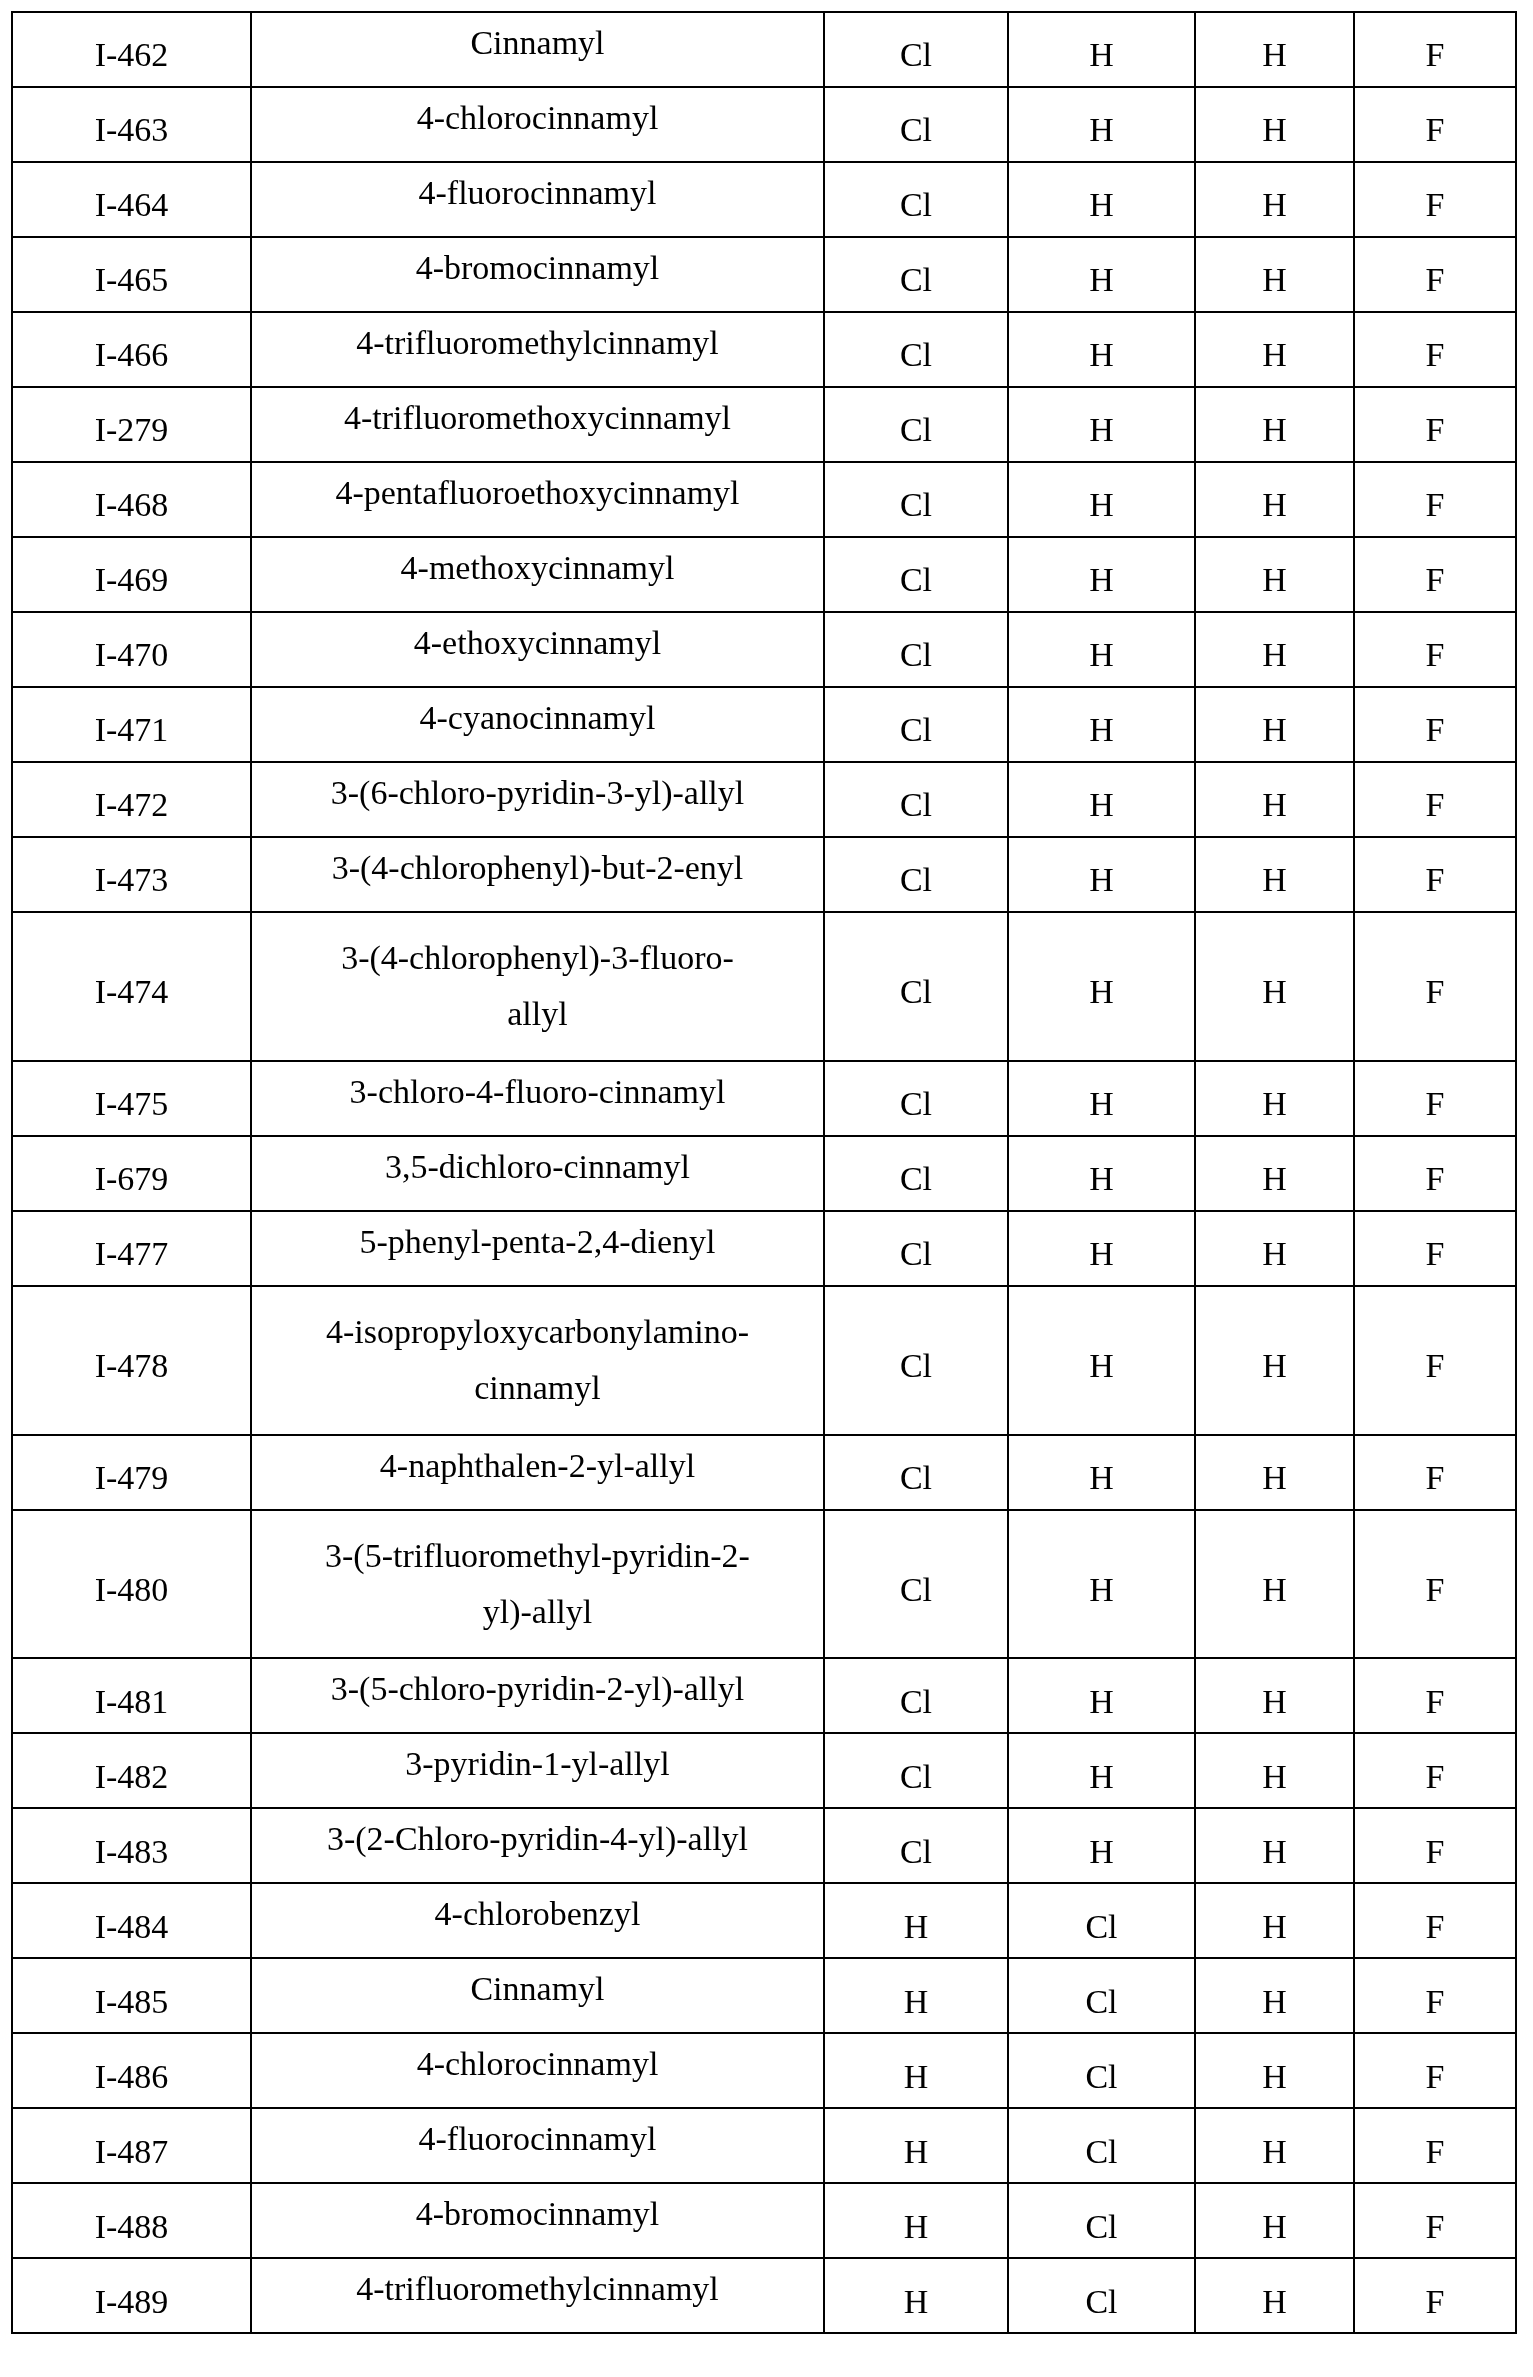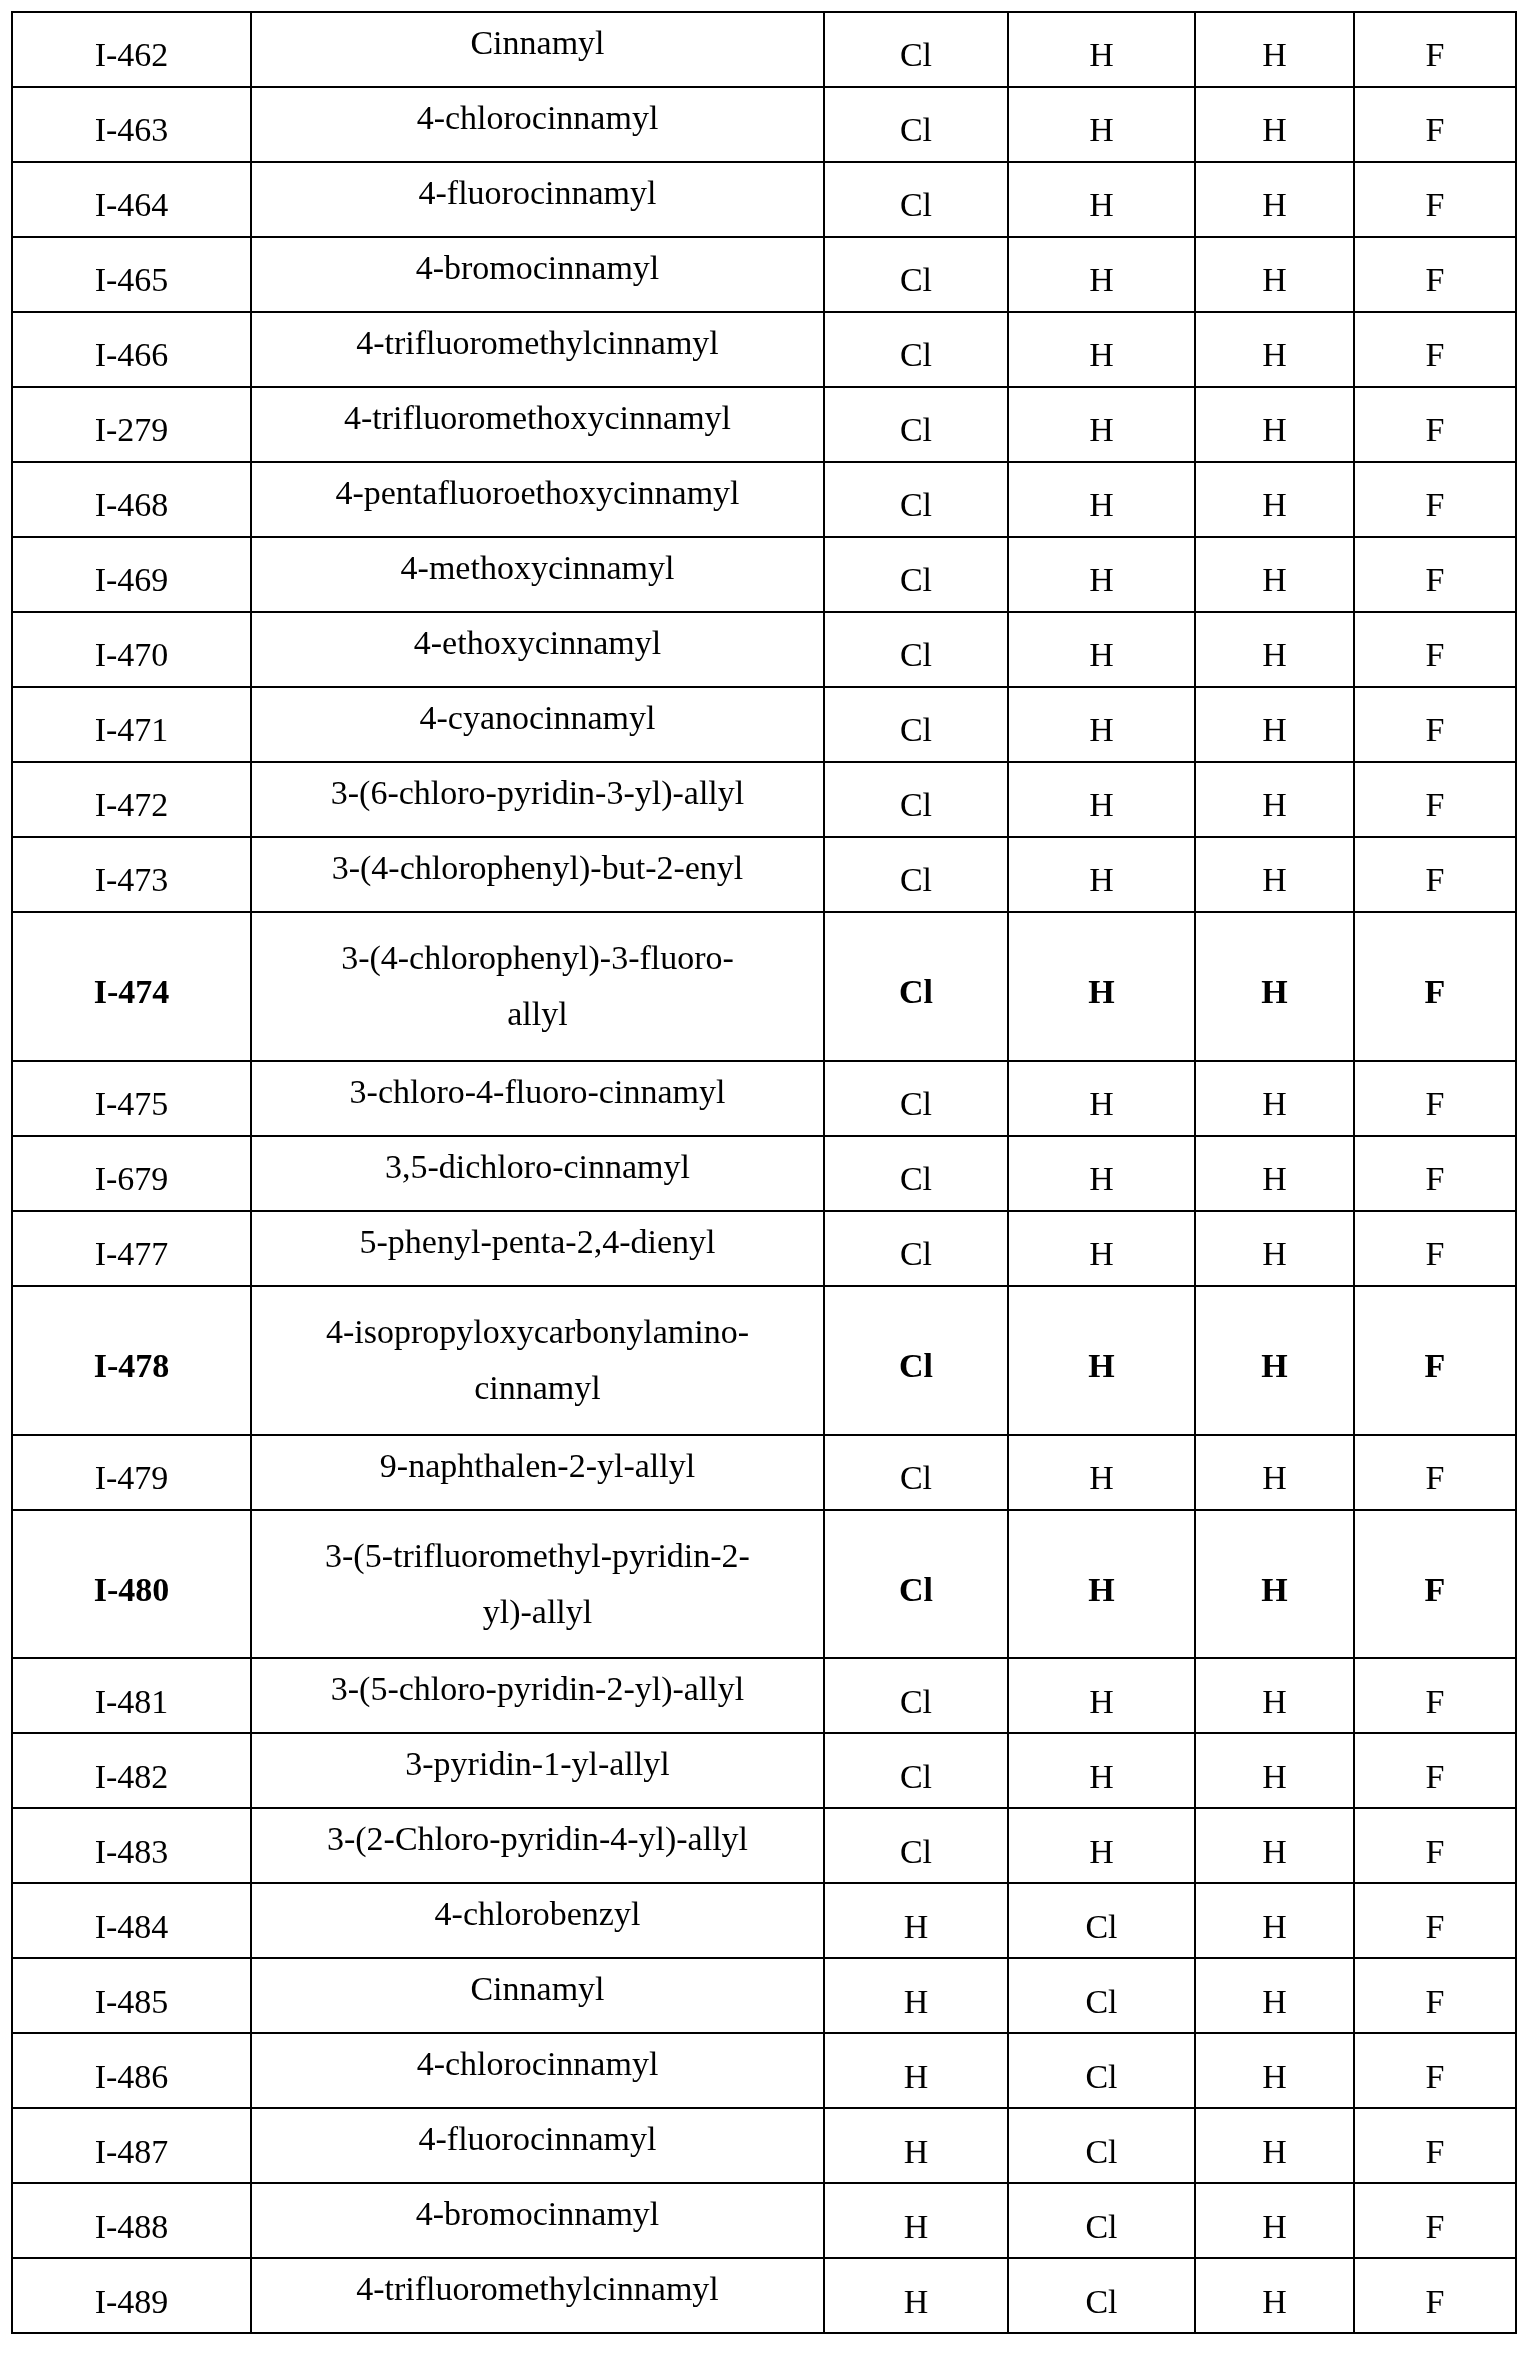--- a/index.html
+++ b/index.html
@@ -17,21 +17,21 @@
     text-align: center;
     font-size: 34px;
     line-height: 50px;
     padding: 0;
     height: 73px;
   }
   .doc-table td.sub { vertical-align: top; padding-top: 5px; height: 68px; }
   .doc-table td.sub.tall { height: 141px; vertical-align: middle; padding-top: 0; line-height: 56px; border-radius: 32px; }
   .doc-table td.tall { height: 147px; }
   .doc-table td.id, .doc-table td.val { vertical-align: middle; padding-top: 11.8px; height: 61px; }
-  .doc-table td.id.tall, .doc-table td.val.tall { height: 135px; font-weight: bold; }
+  .doc-table td.id.tall, .doc-table td.val.tall { height: 135px; }
 </style>
 </head>
 <body>
 
 <table class="doc-table">
   <colgroup>
     <col style="width:239px">
     <col style="width:573px">
     <col style="width:184px">
     <col style="width:187px">
@@ -176,21 +176,21 @@
           <div>4-isopropyloxycarbonylamino-</div>
           <div>cinnamyl</div>
         </td>
         <td class="val tall">Cl</td>
         <td class="val tall">H</td>
         <td class="val tall">H</td>
         <td class="val tall">F</td>
       </tr>
       <tr>
         <td class="id">I-479</td>
-        <td class="sub">9-naphthalen-2-yl-allyl</td>
+        <td class="sub">4-naphthalen-2-yl-allyl</td>
         <td class="val">Cl</td>
         <td class="val">H</td>
         <td class="val">H</td>
         <td class="val">F</td>
       </tr>
       <tr>
         <td class="id tall">I-480</td>
         <td class="sub tall">
           <div>3-(5-trifluoromethyl-pyridin-2-</div>
           <div>yl)-allyl</div>

